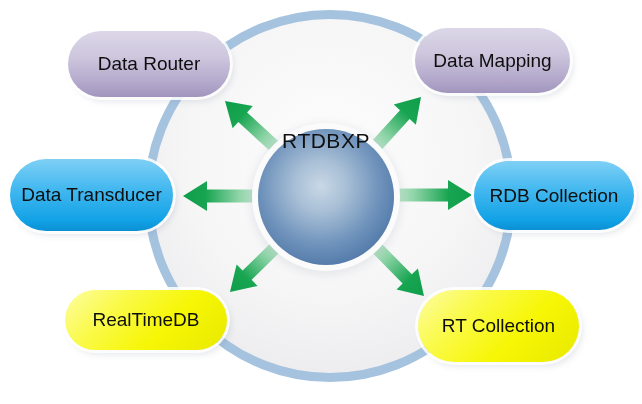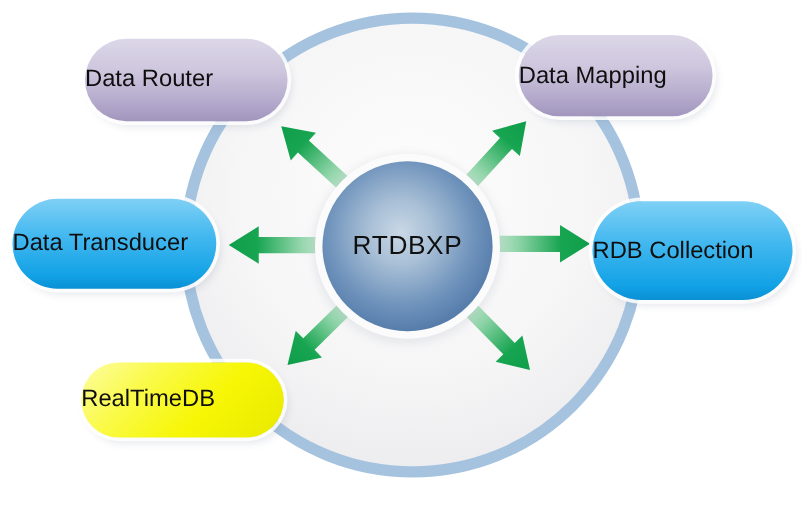--- a/index.html
+++ b/index.html
@@ -13,37 +13,37 @@
     border:9px solid #a5c3df;border-radius:50%;
     background:radial-gradient(circle at 50% 38%, #fdfdfd 0%, #f6f6f7 50%, #ececee 82%, #e1e1e5 100%);
   }
   
   .arrows{position:absolute;left:0;top:0;width:642px;height:404px;}
   
   .sphere{
     position:absolute;left:258px;top:129px;width:136px;height:136px;border-radius:50%;
     background:radial-gradient(circle at 46% 42%, #c9d8e6 0%, #a8bfd6 24%, #6e92bb 55%, #4a72a3 82%, #3d6394 100%);
     box-shadow:0 0 0 6px #fbfbfc, 0 2px 8px 8px rgba(140,150,165,0.16);
-    display:flex;align-items:center;justify-content:center;
+    display:flex;justify-content:center;
   }
   .sphere span{font-size:21px;color:#101010;letter-spacing:0.5px;}
   
   .pill{
     position:absolute;border-radius:999px;
-    display:flex;align-items:center;justify-content:flex-start;
+    display:flex;align-items:center;justify-content:center;
     font-size:19px;color:#0e0e0e;white-space:nowrap;
     box-shadow:0 0 0 3px rgba(255,255,255,0.85), 3px 4px 7px rgba(110,120,145,0.20);
   }
   .pill.purple{background:linear-gradient(180deg,#dcd7e8 0%,#cdc6dd 40%,#b2a7ca 80%,#a195bd 100%);}
   .pill.blue{background:linear-gradient(180deg,#7fd0f5 0%,#45b9f0 40%,#12a2e6 85%,#0b90d4 100%);}
   .pill.yellow{background:linear-gradient(135deg,#fdfda4 0%,#fafa4a 30%,#f6f605 62%,#e9e900 100%);}
   .p-router{left:68px;top:31px;width:162px;height:66px;}
   .p-mapping{left:415px;top:28px;width:155px;height:65px;}
   .p-transducer{left:10px;top:159px;width:163px;height:72px;}
-  .p-rdb{left:474px;top:161px;width:160px;height:79px;}
+  .p-rdb{left:474px;top:161px;width:160px;height:69px;}
   .p-rtdb{left:65px;top:290px;width:162px;height:60px;}
   .p-rtcol{left:418px;top:290px;width:161px;height:72px;}
 </style>
 </head>
 <body>
 
 <div class="stage">
 
   <div class="ring"></div>
 
@@ -106,14 +106,17 @@
   </div>
   <div class="pill purple p-mapping">
     <span>Data Mapping</span>
   </div>
   <div class="pill blue p-rdb">
     <span>RDB Collection</span>
   </div>
   <div class="pill yellow p-rtdb">
     <span>RealTimeDB</span>
   </div>
+  <div class="pill yellow p-rtcol">
+    <span>RT Collection</span>
+  </div>
 
 </div>
 
 </body></html>

